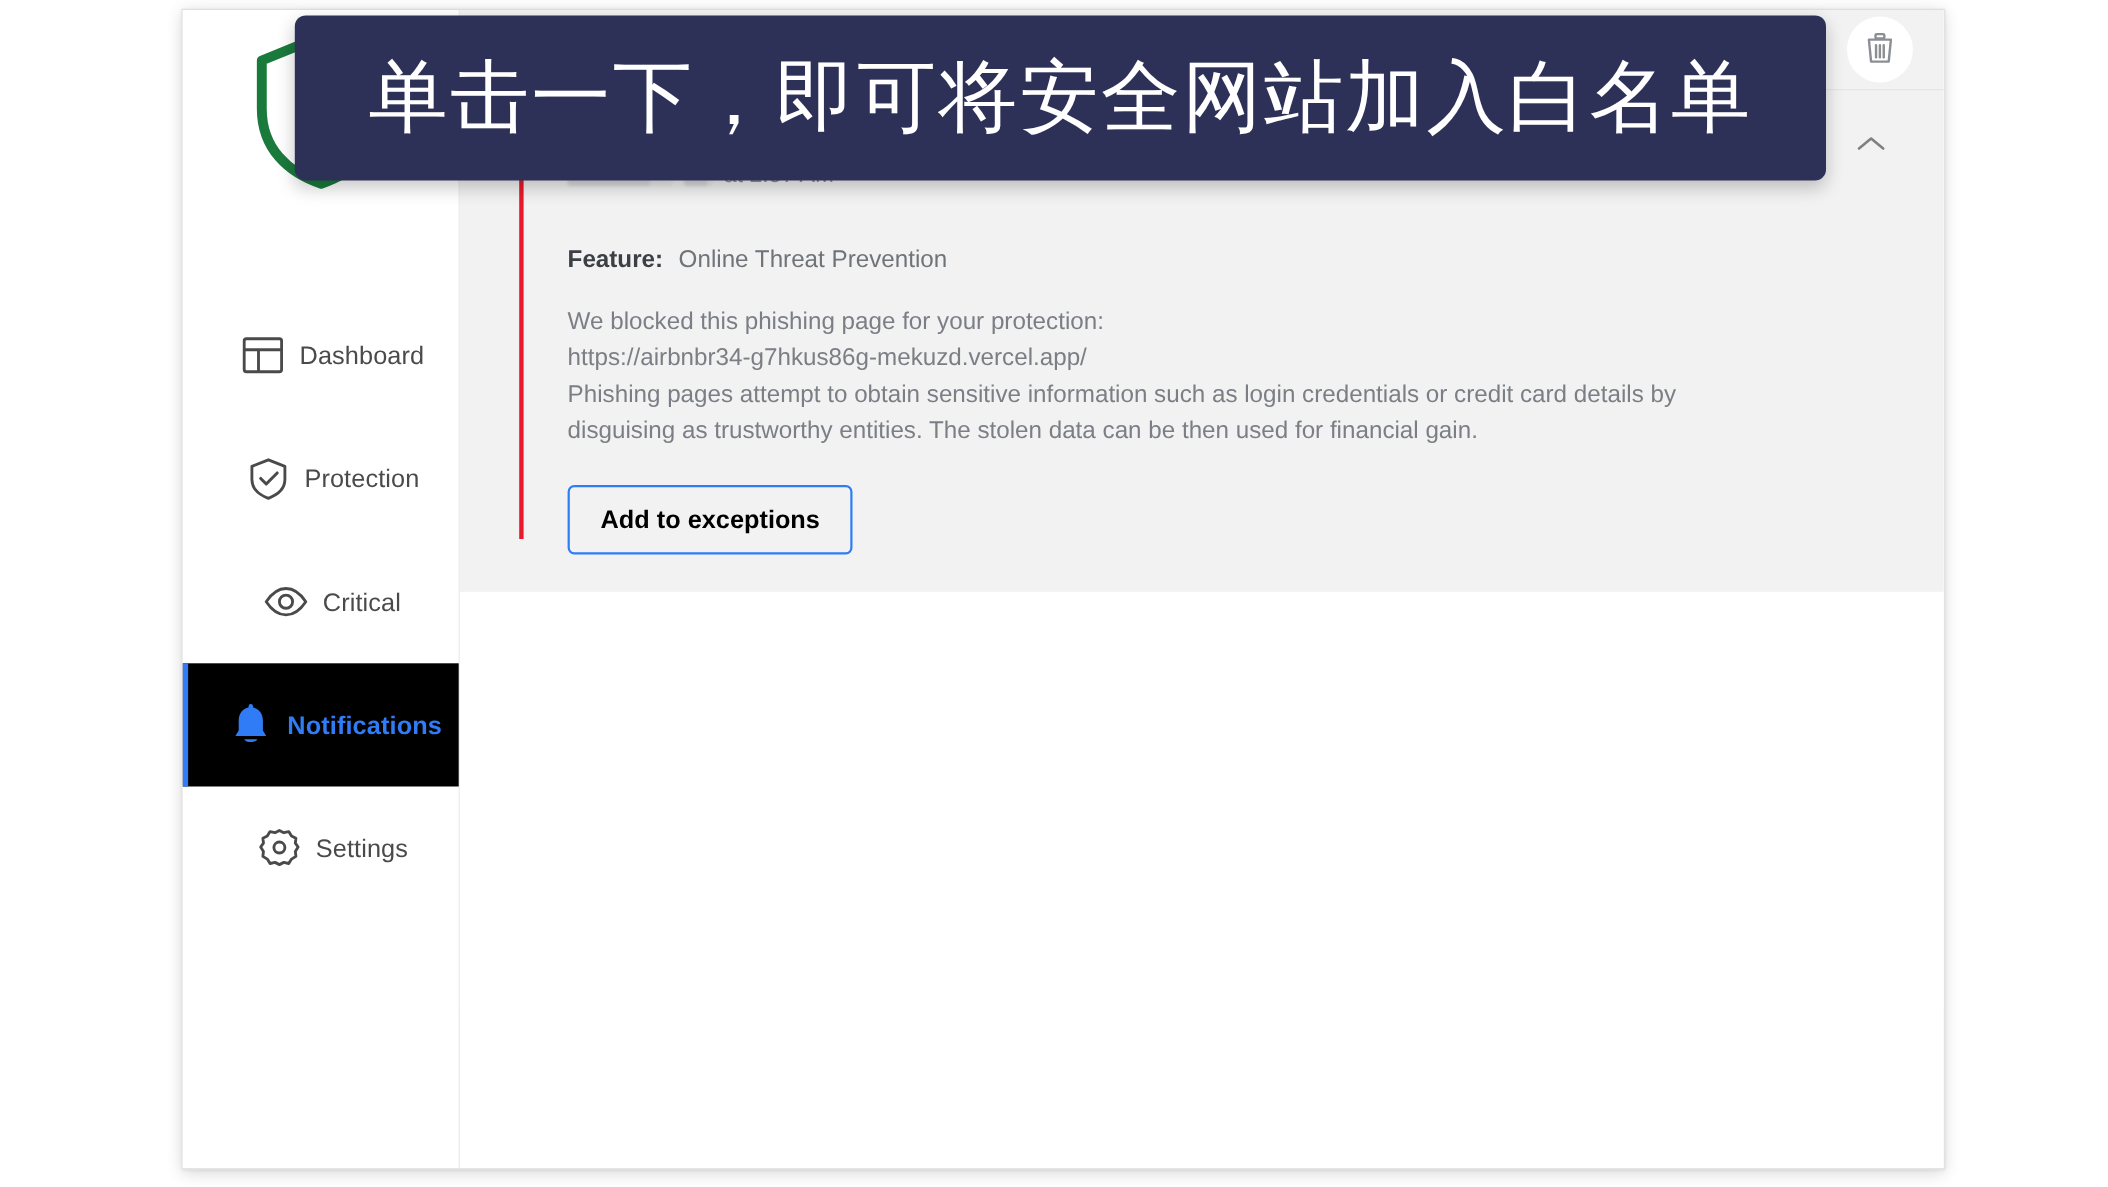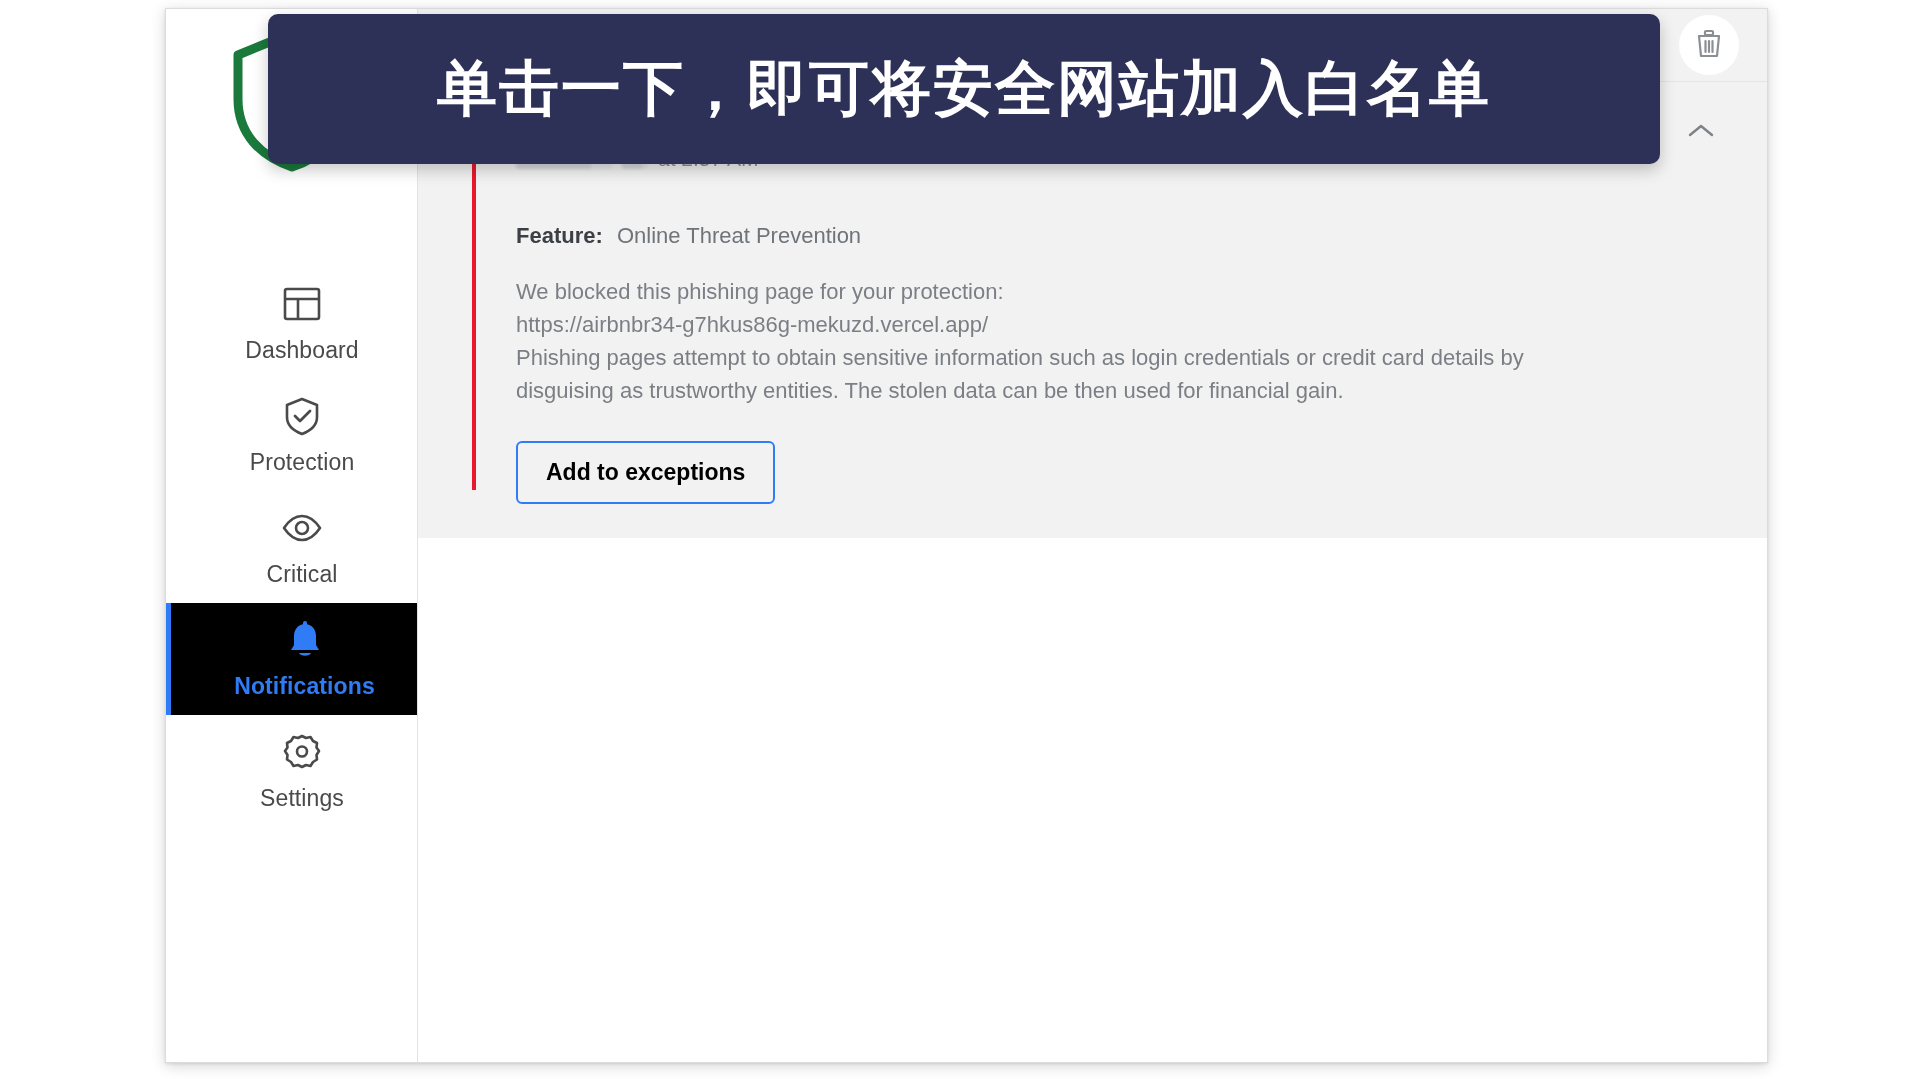--- a/index.html
+++ b/index.html
@@ -59,21 +59,21 @@
     position: absolute;
     top: 258px;
     left: 0;
     right: 0;
   }
 
   .nav-item {
     position: relative;
     height: 112px;
     display: flex;
-    flex-direction: column;
+    flex-direction: row;
     align-items: center;
     justify-content: center;
     gap: 12px;
     cursor: pointer;
     box-sizing: border-box;
     padding-left: 21px;
   }
 
   .nav-item .nav-icon {
     display: block;
@@ -307,22 +307,22 @@
     background: #2e3157;
     border-radius: 10px;
     box-shadow: 0 6px 16px rgba(0,0,0,0.22);
     display: flex;
     align-items: center;
     justify-content: center;
     z-index: 40;
   }
   .callout-text {
     color: #ffffff;
-    font-size: 60px;
-    font-weight: bold;
+    font-size: 72px;
+    font-weight: normal;
     letter-spacing: 2px;
     white-space: nowrap;
     font-family: "Liberation Sans", sans-serif;
   }
 </style>
 </head>
 <body>
 
 <div id="root">
 

